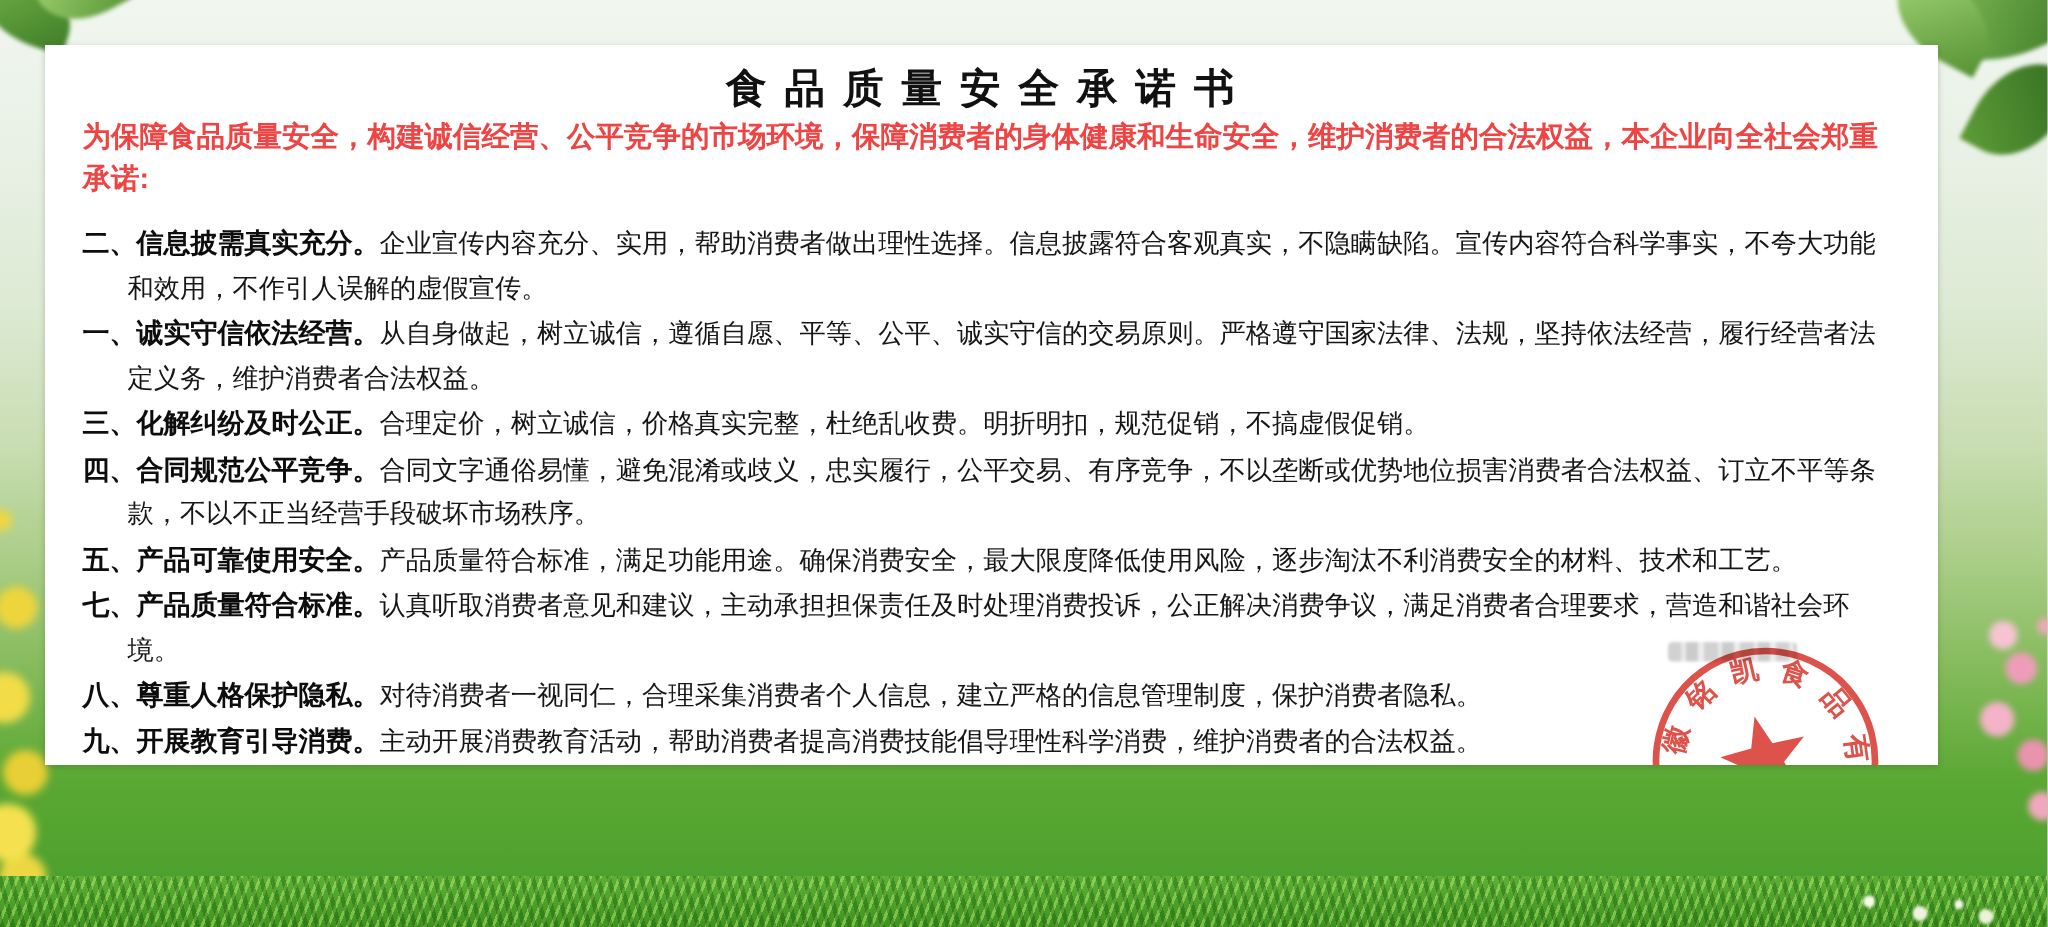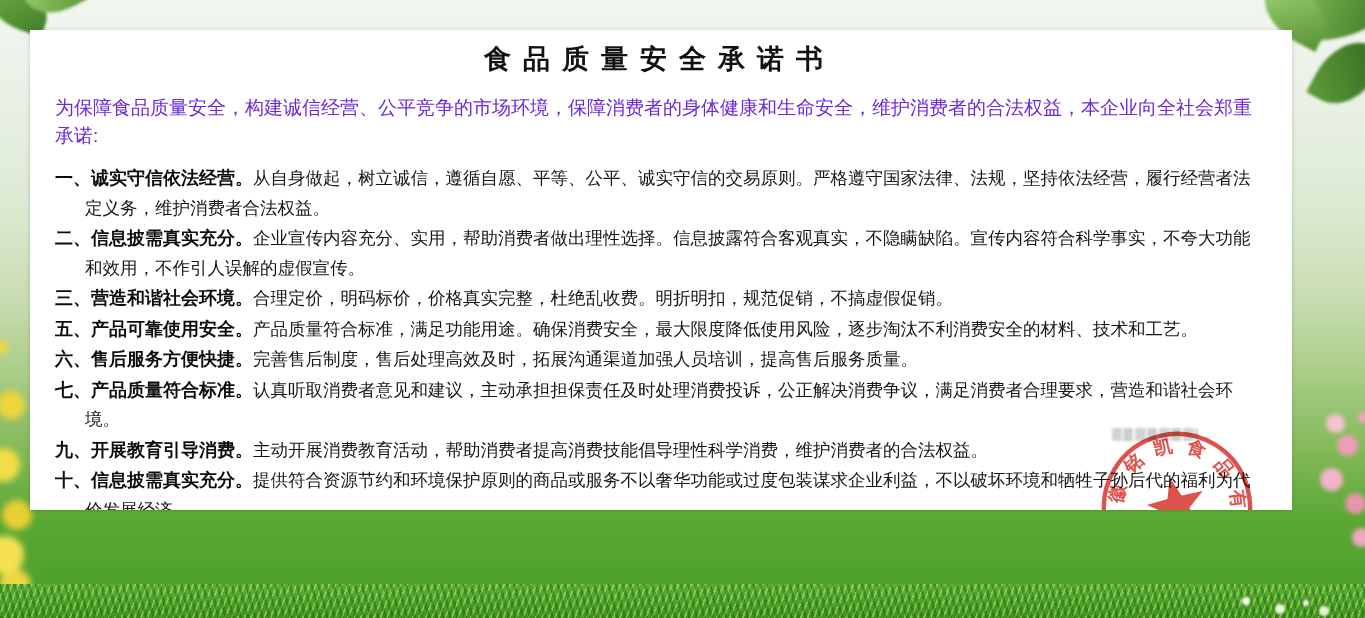--- a/index.html
+++ b/index.html
@@ -23,21 +23,21 @@
     background:
       repeating-linear-gradient(75deg,rgba(16,84,8,.35) 0 3px,rgba(0,0,0,0) 3px 7px),
       repeating-linear-gradient(-68deg,rgba(198,240,126,.45) 0 2px,rgba(0,0,0,0) 2px 6px),
       linear-gradient(180deg,#5cb134 0%,#3f921f 100%);}
   .grass-flecks{position:absolute;right:56px;bottom:12px;width:6px;height:6px;border-radius:50%;background:#f4f7ea;filter:blur(1px);
     box-shadow:-26px 6px 0 2px #eef3de,-60px -2px 0 1px #f7fbe9,18px 8px 0 2px #eaf2d8;}
   
   .paper{position:absolute;left:30px;top:30px;width:1262px;height:480px;background:#ffffff;
     box-shadow:0 1px 4px rgba(40,70,30,.25);padding:10px 28px 0 25px;box-sizing:border-box;overflow:hidden;}
   .doc-title{text-align:center;font-size:27px;line-height:38px;font-weight:800;letter-spacing:12px;color:#111;}
-  .intro{margin-top:16px;font-size:19px;line-height:28px;font-weight:400;color:#6d28d9;}
+  .intro{margin-top:0;font-size:19px;line-height:28px;font-weight:700;color:#ef4444;}
   .promise-list{margin-top:14px;font-size:17.5px;line-height:29.5px;color:#161616;}
   .item{padding-left:30px;text-indent:-30px;margin-bottom:1px;}
   .item .lead{font-weight:700;font-size:18px;color:#0d0d0d;}
   
   .company-line{position:absolute;right:50px;top:490px;font-size:18px;color:#3c3c3c;letter-spacing:1px;}
   .date-line{position:absolute;right:54px;top:520px;font-size:19px;color:#8b5cf6;letter-spacing:1px;}
   .artifact{position:absolute;left:1082px;top:398px;width:86px;height:13px;border-radius:3px;opacity:.45;filter:blur(1.2px);
     background:repeating-linear-gradient(90deg,#9a9a9a 0 9px,#cfcfcf 9px 12px,#8f8f8f 12px 20px,#d8d8d8 20px 24px);}
   .stamp{position:absolute;left:1058px;top:388px;width:178px;height:178px;opacity:.88;mix-blend-mode:multiply;transform:rotate(-14deg);}
   .stamp svg{width:100%;height:100%;}
@@ -55,26 +55,27 @@
 <div class="grass-strip"></div>
 <div class="grass-flecks"></div>
 
 <div class="paper">
 
   <div class="doc-title">食品质量安全承诺书</div>
 
   <div class="intro">为保障食品质量安全，构建诚信经营、公平竞争的市场环境，保障消费者的身体健康和生命安全，维护消费者的合法权益，本企业向全社会郑重承诺:</div>
 
   <div class="promise-list">
+    <div class="item"><span class="lead">二、</span><span class="lead">信息披需真实充分。</span><span>企业宣传内容充分、实用，帮助消费者做出理性选择。信息披露符合客观真实，不隐瞒缺陷。宣传内容符合科学事实，不夸大功能和效用，不作引人误解的虚假宣传。</span></div>
     <div class="item"><span class="lead">一、</span><span class="lead">诚实守信依法经营。</span><span>从自身做起，树立诚信，遵循自愿、平等、公平、诚实守信的交易原则。严格遵守国家法律、法规，坚持依法经营，履行经营者法定义务，维护消费者合法权益。</span></div>
-    <div class="item"><span class="lead">二、</span><span class="lead">信息披需真实充分。</span><span>企业宣传内容充分、实用，帮助消费者做出理性选择。信息披露符合客观真实，不隐瞒缺陷。宣传内容符合科学事实，不夸大功能和效用，不作引人误解的虚假宣传。</span></div>
-    <div class="item"><span class="lead">三、</span><span class="lead">营造和谐社会环境。</span><span>合理定价，明码标价，价格真实完整，杜绝乱收费。明折明扣，规范促销，不搞虚假促销。</span></div>
+    <div class="item"><span class="lead">三、</span><span class="lead">化解纠纷及时公正。</span><span>合理定价，树立诚信，价格真实完整，杜绝乱收费。明折明扣，规范促销，不搞虚假促销。</span></div>
+    <div class="item"><span class="lead">四、</span><span class="lead">合同规范公平竞争。</span><span>合同文字通俗易懂，避免混淆或歧义，忠实履行，公平交易、有序竞争，不以垄断或优势地位损害消费者合法权益、订立不平等条款，不以不正当经营手段破坏市场秩序。</span></div>
     <div class="item"><span class="lead">五、</span><span class="lead">产品可靠使用安全。</span><span>产品质量符合标准，满足功能用途。确保消费安全，最大限度降低使用风险，逐步淘汰不利消费安全的材料、技术和工艺。</span></div>
-    <div class="item"><span class="lead">六、</span><span class="lead">售后服务方便快捷。</span><span>完善售后制度，售后处理高效及时，拓展沟通渠道加强人员培训，提高售后服务质量。</span></div>
     <div class="item"><span class="lead">七、</span><span class="lead">产品质量符合标准。</span><span>认真听取消费者意见和建议，主动承担担保责任及时处理消费投诉，公正解决消费争议，满足消费者合理要求，营造和谐社会环境。</span></div>
+    <div class="item"><span class="lead">八、</span><span class="lead">尊重人格保护隐私。</span><span>对待消费者一视同仁，合理采集消费者个人信息，建立严格的信息管理制度，保护消费者隐私。</span></div>
     <div class="item"><span class="lead">九、</span><span class="lead">开展教育引导消费。</span><span>主动开展消费教育活动，帮助消费者提高消费技能倡导理性科学消费，维护消费者的合法权益。</span></div>
     <div class="item"><span class="lead">十、</span><span class="lead">信息披需真实充分。</span><span>提供符合资源节约和环境保护原则的商品或服务不以奢华功能或过度包装谋求企业利益，不以破坏环境和牺牲子孙后代的福利为代价发展经济。</span></div>
   </div>
 
   <div class="company-line">安徽铭凯食品有限公司</div>
   <div class="date-line">2022 年 9 月 1 日</div>
 
   <div class="artifact"></div>
 
   <div class="stamp">

